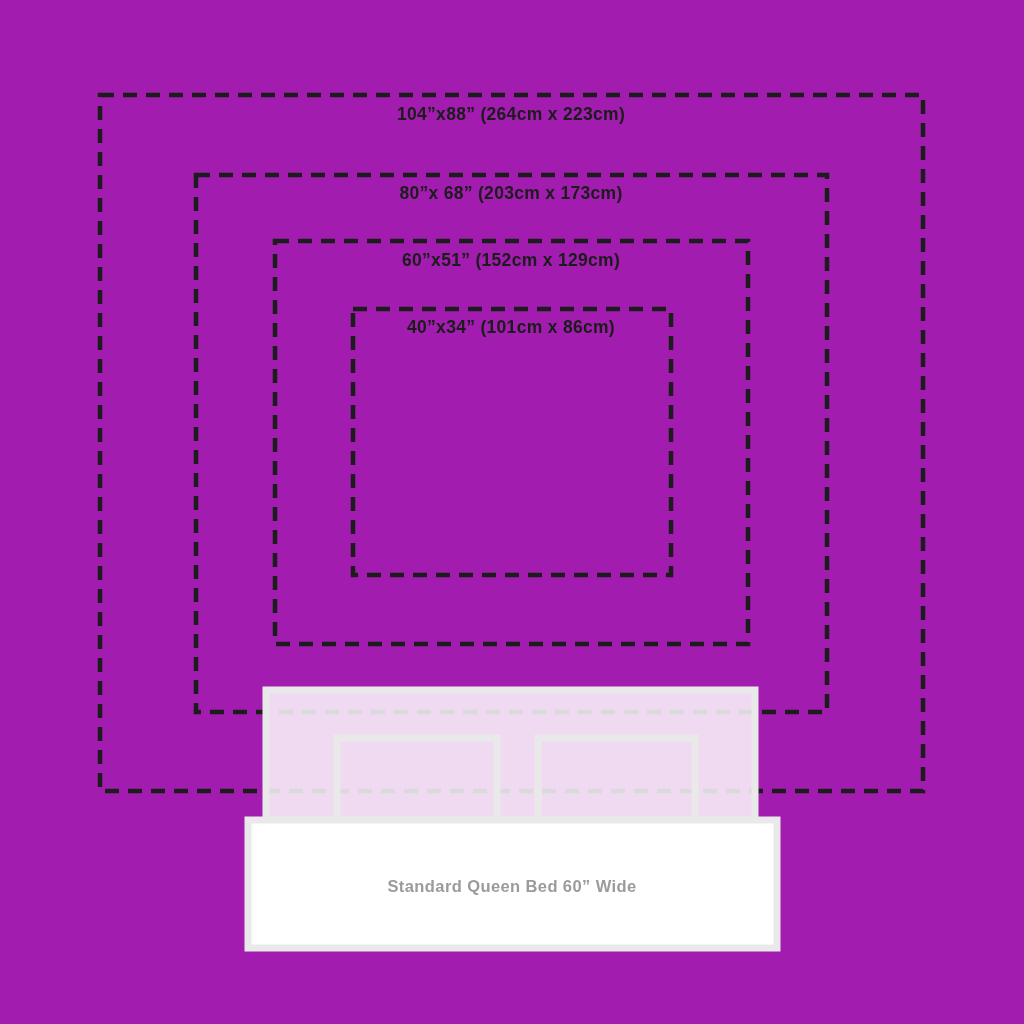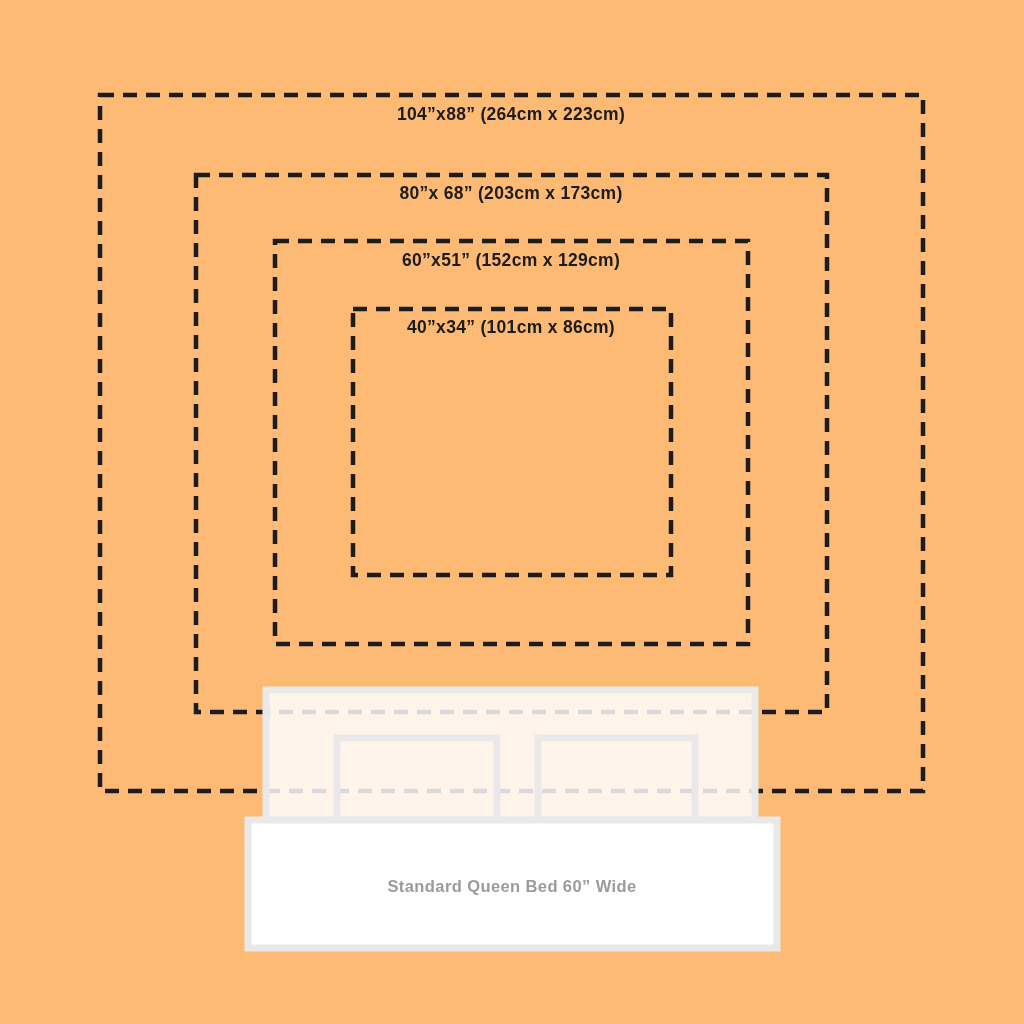--- a/index.html
+++ b/index.html
@@ -8,21 +8,21 @@
     background: #ffffff;
     width: 1024px;
     height: 1024px;
     overflow: hidden;
     font-family: "Liberation Sans", sans-serif;
   }
   .canvas {
     position: relative;
     width: 1024px;
     height: 1024px;
-    background: #fdba74;
+    background: #a21caf;
   }
   svg { display: block; }
   .dash-rect {
     fill: none;
     stroke-width: 4.5;
     stroke-dasharray: 14 9;
     stroke-linecap: butt;
   }
   .size-label {
     font-family: "Liberation Sans", sans-serif;

